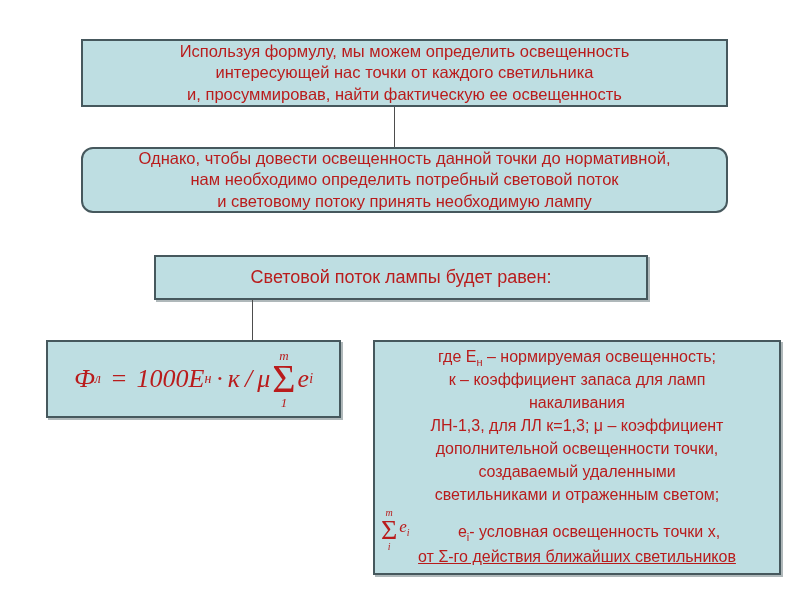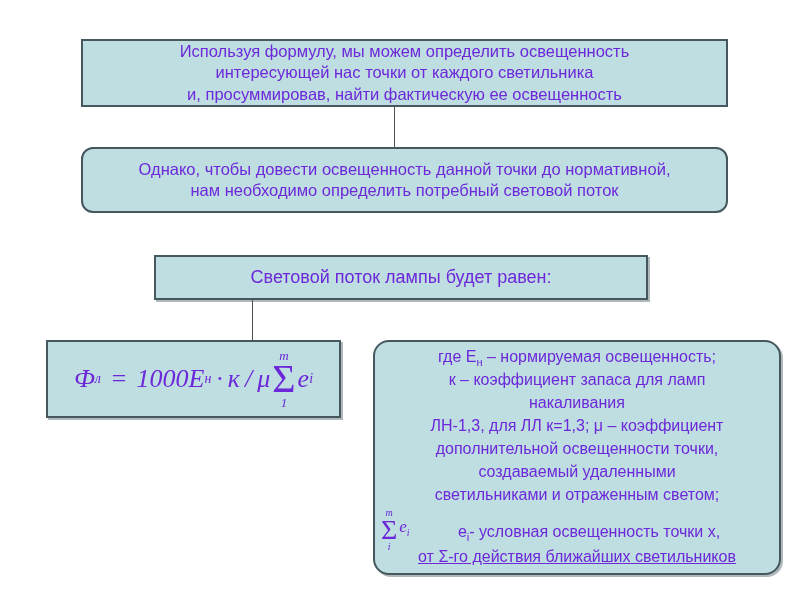--- a/index.html
+++ b/index.html
@@ -7,40 +7,40 @@
     padding: 0;
     background: #ffffff;
   }
   #slide {
     position: relative;
     width: 800px;
     height: 600px;
     background: #ffffff;
     overflow: hidden;
     font-family: "Liberation Sans", sans-serif;
-    color: #6d28d9;
+    color: #b91c1c;
   }
   .box {
     position: absolute;
     background: #bedee2;
     border: 2px solid #46585d;
     box-sizing: border-box;
     display: flex;
     align-items: center;
     justify-content: center;
     text-align: center;
   }
   .shadowed {
     box-shadow: 2px 2px 0 rgba(110,125,130,0.55);
   }
   #box1 { left: 81px; top: 39px; width: 647px; height: 68px; font-size: 16.5px; line-height: 21.5px; }
   #box2 { left: 81px; top: 147px; width: 647px; height: 66px; font-size: 16.5px; line-height: 21.5px; border-radius: 12px; }
   #box3 { left: 154px; top: 255px; width: 494px; height: 45px; font-size: 18px; text-align: right; }
   #formula-box { left: 46px; top: 340px; width: 295px; height: 78px; }
-  #legend-box { left: 373px; top: 340px; width: 408px; height: 235px; font-size: 16px; line-height: 23px; display: block; padding: 3px 2px; border-radius: 16px; }
+  #legend-box { left: 373px; top: 340px; width: 408px; height: 235px; font-size: 16px; line-height: 23px; display: block; padding: 3px 2px; }
   .connector {
     position: absolute;
     width: 1px;
     background: #4d4d4d;
   }
   #connector-1 { left: 394px; top: 107px; height: 40px; }
   #connector-2 { left: 252px; top: 300px; height: 40px; }
 
   
   .math {
@@ -112,20 +112,21 @@
       <div>и, просуммировав, найти фактическую ее освещенность</div>
     </div>
   </div>
 
   <div class="connector" id="connector-1"></div>
 
   <div class="box" id="box2">
     <div>
       <div>Однако, чтобы довести освещенность данной точки до нормативной,</div>
       <div>нам необходимо определить потребный световой поток</div>
+      <div>и световому потоку принять необходимую лампу</div>
     </div>
   </div>
 
   <div class="box shadowed" id="box3">
     <div>Световой поток лампы будет равен:</div>
   </div>
 
   <div class="connector" id="connector-2"></div>
 
   <div class="box shadowed" id="formula-box">

